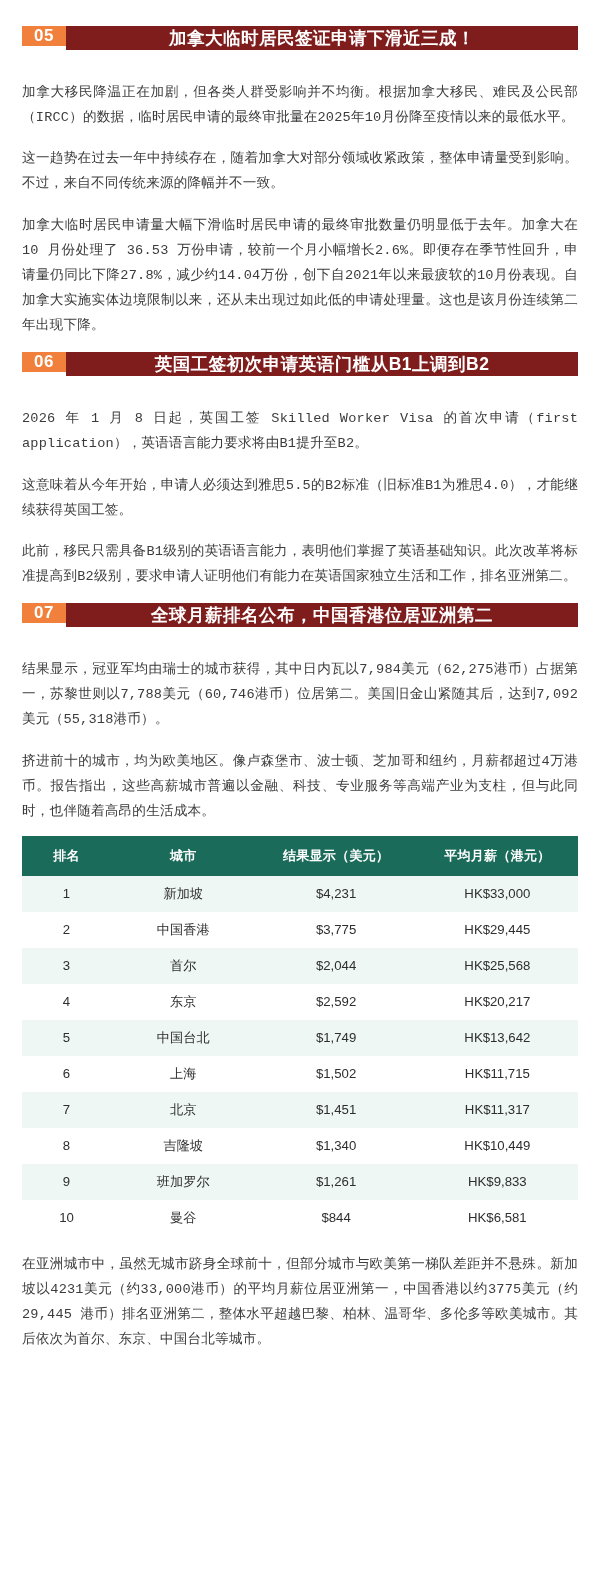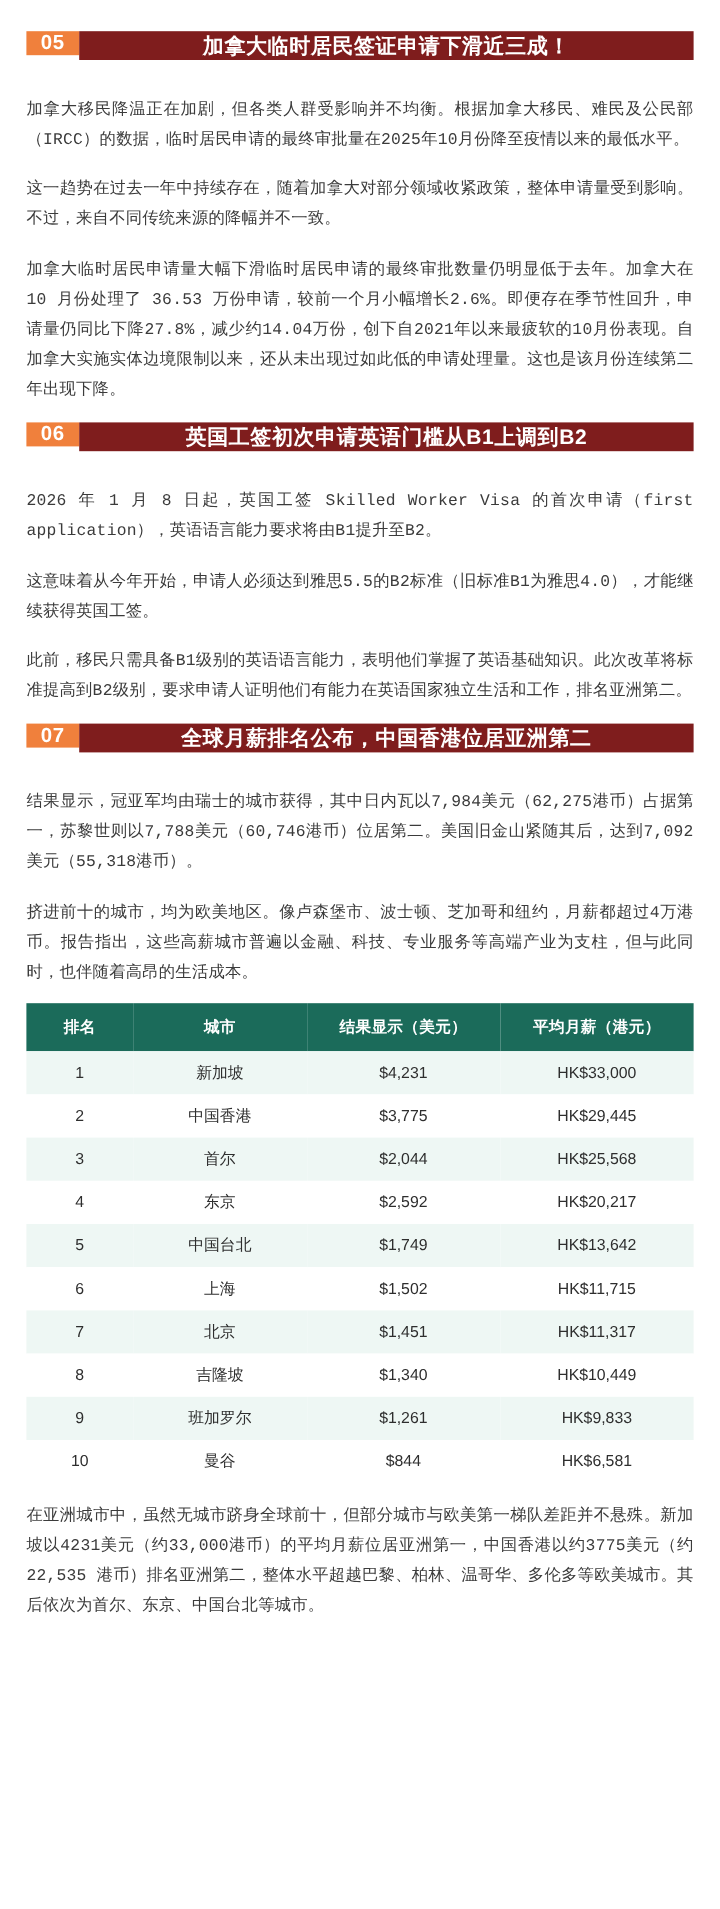--- a/index.html
+++ b/index.html
@@ -178,15 +178,15 @@
           <tr>
             <td>10</td>
             <td>曼谷</td>
             <td>$844</td>
             <td>HK$6,581</td>
           </tr>
         </tbody>
     </table>
   </div>
 
-  <p class="para">在亚洲城市中，虽然无城市跻身全球前十，但部分城市与欧美第一梯队差距并不悬殊。新加坡以4231美元（约33,000港币）的平均月薪位居亚洲第一，中国香港以约3775美元（约 22,535 港币）排名亚洲第二，整体水平超越巴黎、柏林、温哥华、多伦多等欧美城市。其后依次为首尔、东京、中国台北等城市。</p>
+  <p class="para">在亚洲城市中，虽然无城市跻身全球前十，但部分城市与欧美第一梯队差距并不悬殊。新加坡以4231美元（约33,000港币）的平均月薪位居亚洲第一，中国香港以约3775美元（约 29,445 港币）排名亚洲第二，整体水平超越巴黎、柏林、温哥华、多伦多等欧美城市。其后依次为首尔、东京、中国台北等城市。</p>
 
 </div>
 
 </body></html>

